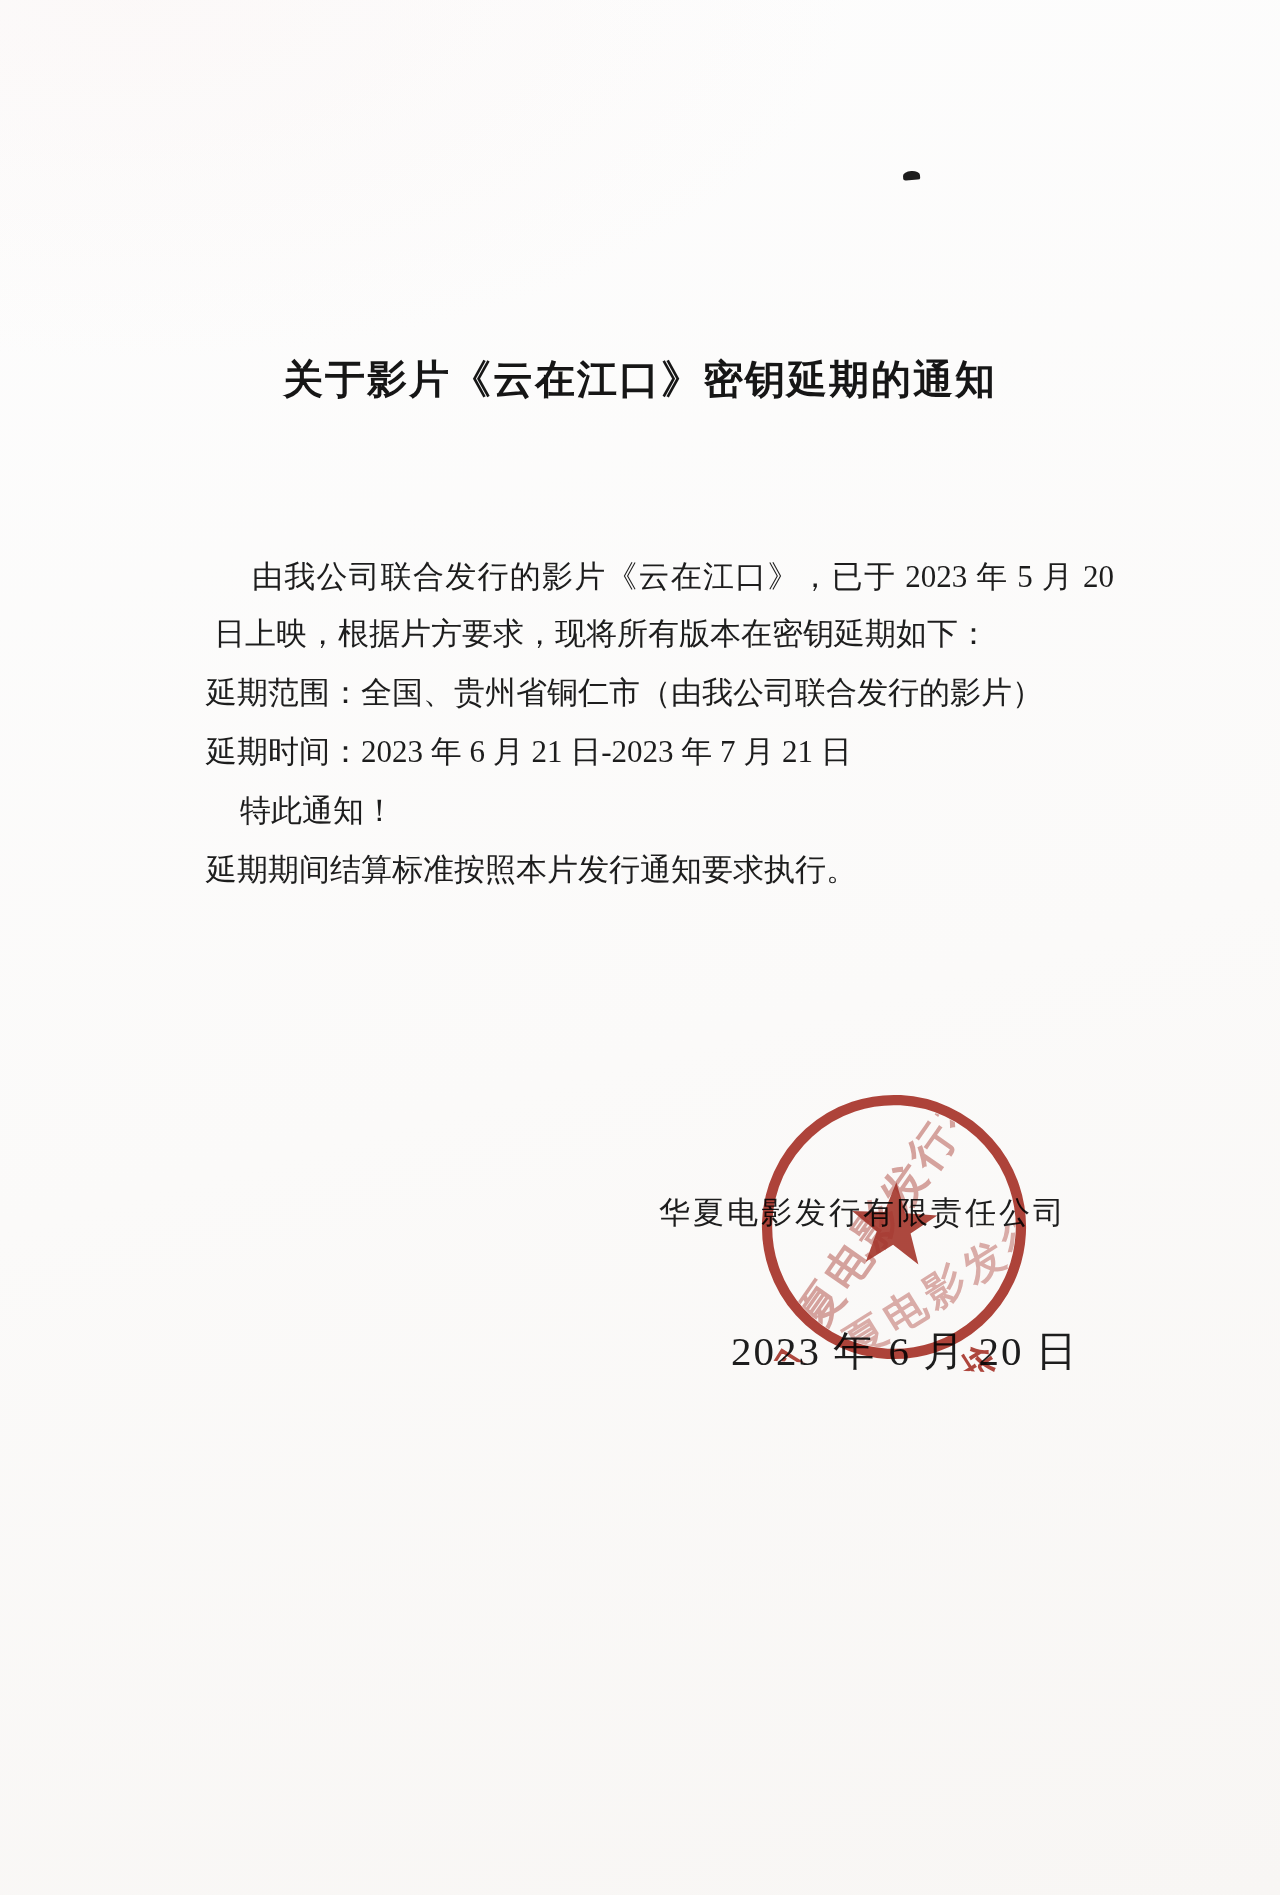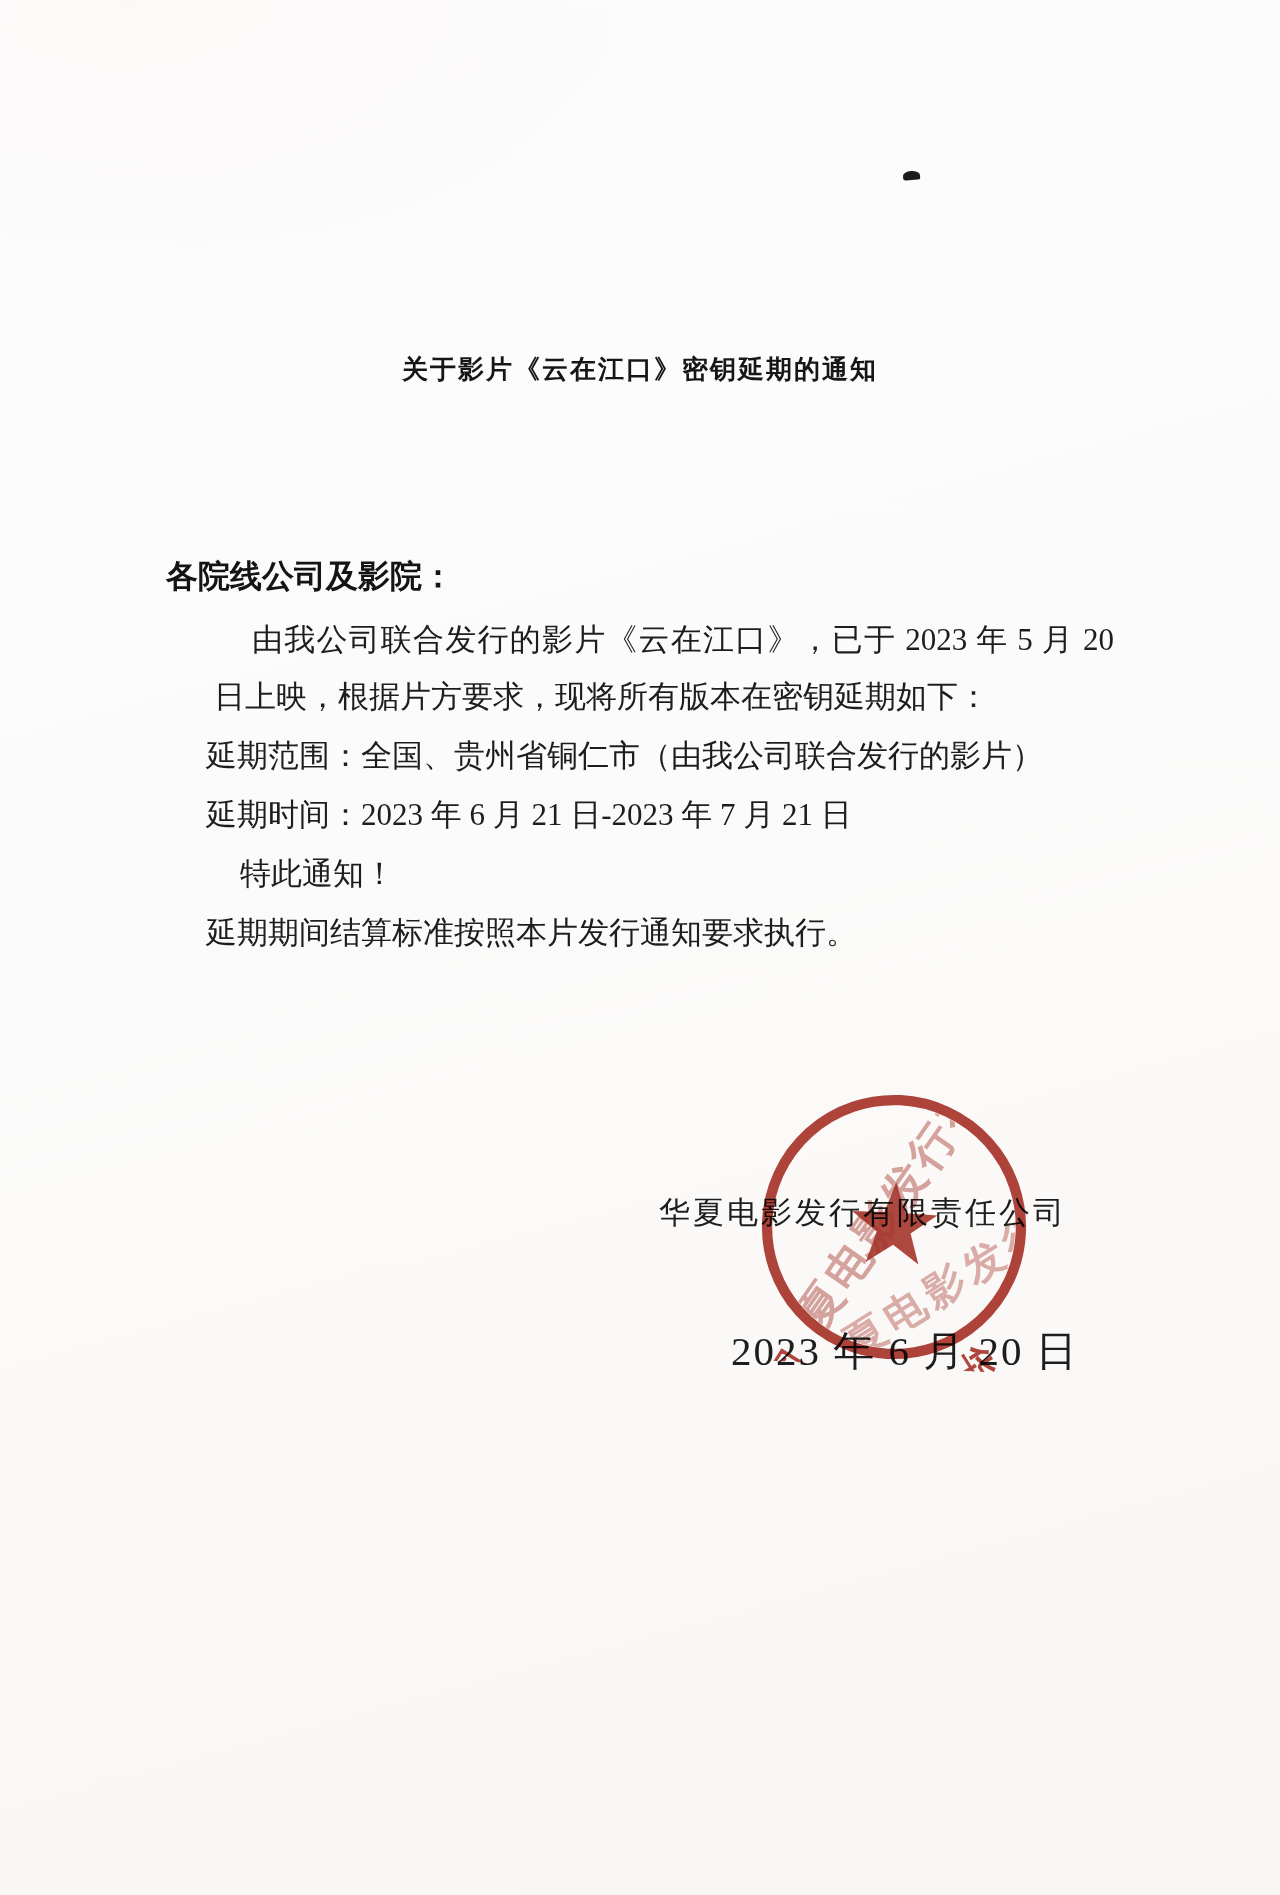--- a/index.html
+++ b/index.html
@@ -30,21 +30,21 @@
   }
 
   .doc-title {
     position: absolute;
     top: 352px;
     left: 0;
     width: 1280px;
     text-align: center;
     font-family: "Liberation Sans", "DejaVu Sans", sans-serif;
     font-weight: 700;
-    font-size: 26px;
+    font-size: 40px;
     letter-spacing: 2px;
     color: #161616;
   }
 
   .content {
     position: absolute;
     left: 166px;
     top: 548px;
     width: 948px;
     font-size: 31px;
@@ -103,21 +103,20 @@
 </head>
 <body>
 
 <div class="page">
 
   <div class="smudge"></div>
 
   <div class="doc-title">关于影片《云在江口》密钥延期的通知</div>
 
   <div class="content">
-    <div class="salutation">各院线公司及影院：</div>
     <div class="para p-first">由我公司联合发行的影片《云在江口》，已于 2023 年 5 月 20 日上映，根据片方要求，现将所有版本在密钥延期如下：</div>
     <div class="para p-item">延期范围：全国、贵州省铜仁市（由我公司联合发行的影片）</div>
     <div class="para p-item">延期时间：2023 年 6 月 21 日-2023 年 7 月 21 日</div>
     <div class="para p-close">特此通知！</div>
     <div class="para p-item">延期期间结算标准按照本片发行通知要求执行。</div>
   </div>
 
   <div class="sig-company">华夏电影发行有限责任公司</div>
 
   <div class="sig-date">2023 年 6 月 20 日</div>

